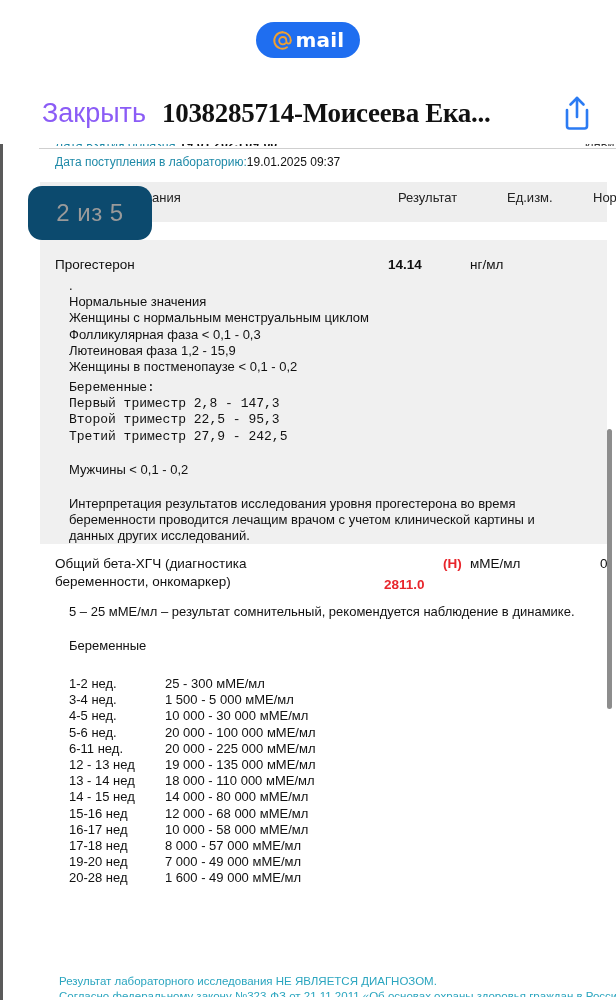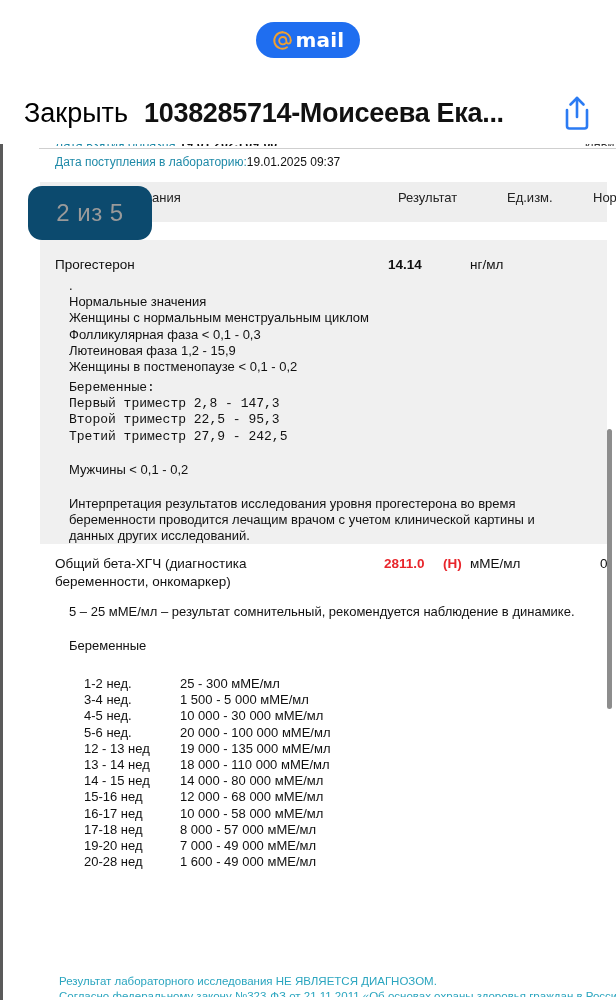--- a/index.html
+++ b/index.html
@@ -41,35 +41,36 @@
   }
 
   
   .navbar {
     position: absolute; top: 82px; left: 0;
     width: 616px; height: 62px;
     background: #ffffff;
     display: flex; align-items: center;
   }
   .nav-close {
-    margin-left: 24px;
-    color: #000000;
+    margin-left: 42px;
+    color: #8b5cf6;
     font-size: 27px;
     font-weight: 400;
     white-space: nowrap;
     cursor: pointer;
   }
   .nav-title {
     margin-left: 16px;
     color: #111111;
     font-size: 27px;
     font-weight: 700;
     white-space: nowrap;
     overflow: hidden;
     letter-spacing: -0.3px;
+    font-family: Liberation Serif, serif;
   }
   .nav-share {
     position: absolute; right: 22px; top: 13px;
     width: 34px; height: 38px;
     cursor: pointer;
   }
 
   
   .doc {
     position: absolute; top: 144px; left: 0;
@@ -140,21 +141,21 @@
     background: #f0f0f0;
   }
 
   .row-title {
     position: absolute; font-size: 13.5px; color: #111; white-space: nowrap;
   }
   .row-val {
     position: absolute; font-size: 13.5px; font-weight: 700; color: #111;
     white-space: nowrap;
   }
-  .row-val.high { color: #e8262c; }
+  .row-val.high { color: #e8262c; margin-top: 21px; }
   .row-flag {
     position: absolute; font-size: 13.5px; font-weight: 700; color: #e8262c;
     white-space: nowrap;
   }
   .row-unit {
     position: absolute; font-size: 13.5px; color: #111; white-space: nowrap;
   }
   .row-norm-cut {
     position: absolute; font-size: 13.5px; color: #111; white-space: nowrap;
     overflow: hidden;
@@ -167,21 +168,21 @@
     line-height: 16.2px;
     white-space: pre-wrap;
   }
   .note.wrap { white-space: normal; }
 
   
   .weeks {
     position: absolute; left: 66px; top: 532px;
     font-size: 13px; color: #111; line-height: 16.2px;
   }
-  .weeks .wrow { display: flex; margin-left: 15px; }
+  .weeks .wrow { display: flex; }
   .weeks .wk  { width: 96px; white-space: nowrap; }
   .weeks .val { white-space: nowrap; }
 
   
   .footer {
     position: absolute; left: 56px; top: 830px;
     font-size: 11.5px; color: #2aa5bf; line-height: 15px;
     white-space: nowrap; overflow: hidden;
     width: 560px;
   }
@@ -299,20 +300,24 @@
           </div>
         <div class="wrow">
             <span class="wk">4-5 нед.</span>
             <span class="val">10 000 - 30 000 мМЕ/мл</span>
           </div>
         <div class="wrow">
             <span class="wk">5-6 нед.</span>
             <span class="val">20 000 - 100 000 мМЕ/мл</span>
           </div>
         <div class="wrow">
+            <span class="wk">6-11 нед.</span>
+            <span class="val">20 000 - 225 000 мМЕ/мл</span>
+          </div>
+        <div class="wrow">
             <span class="wk">12 - 13 нед</span>
             <span class="val">19 000 - 135 000 мМЕ/мл</span>
           </div>
         <div class="wrow">
             <span class="wk">13 - 14 нед</span>
             <span class="val">18 000 - 110 000 мМЕ/мл</span>
           </div>
         <div class="wrow">
             <span class="wk">14 - 15 нед</span>
             <span class="val">14 000 - 80 000 мМЕ/мл</span>

